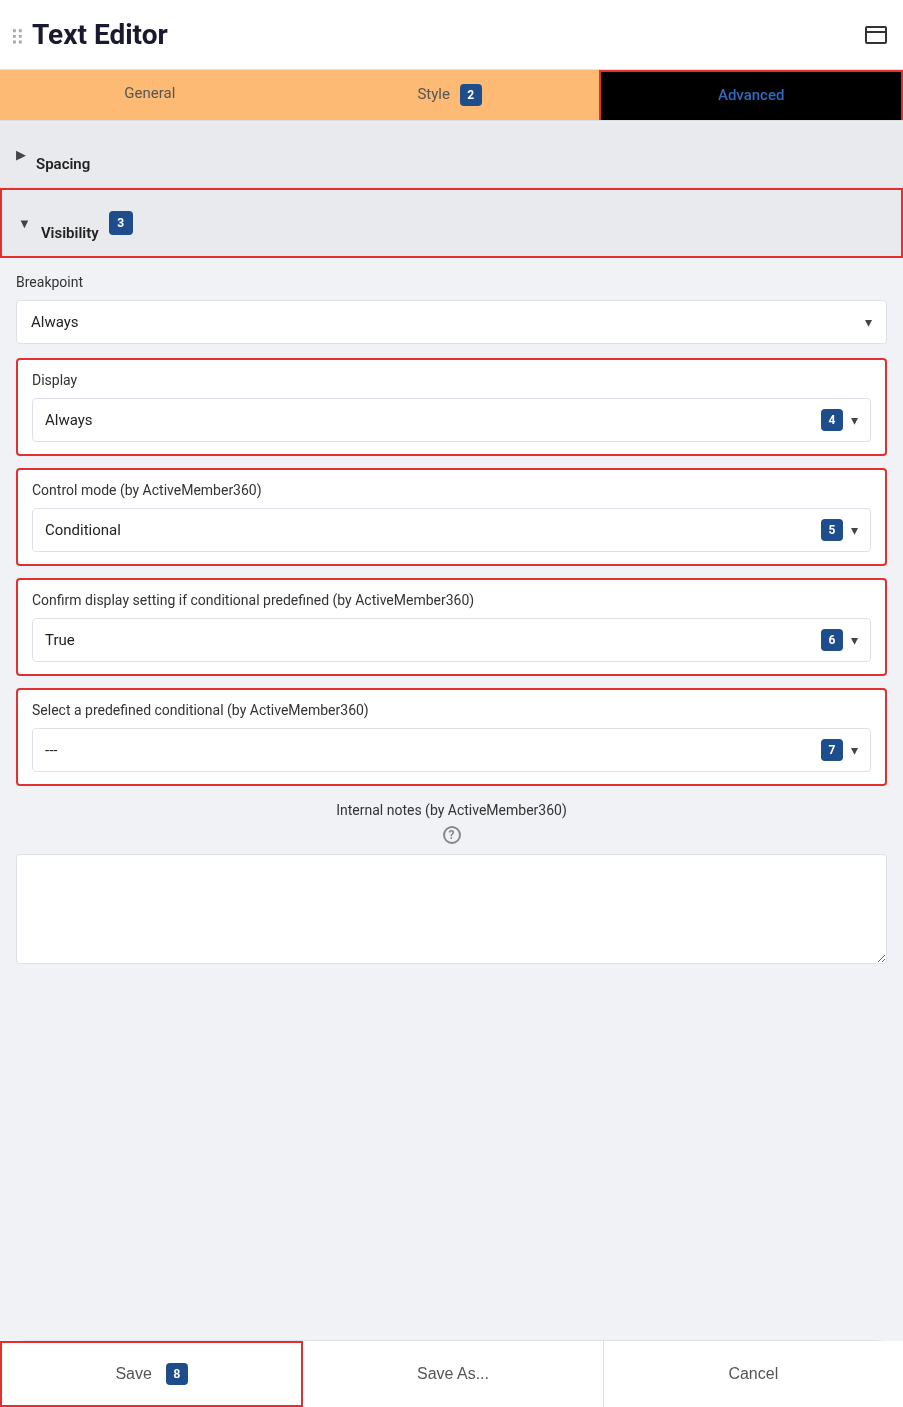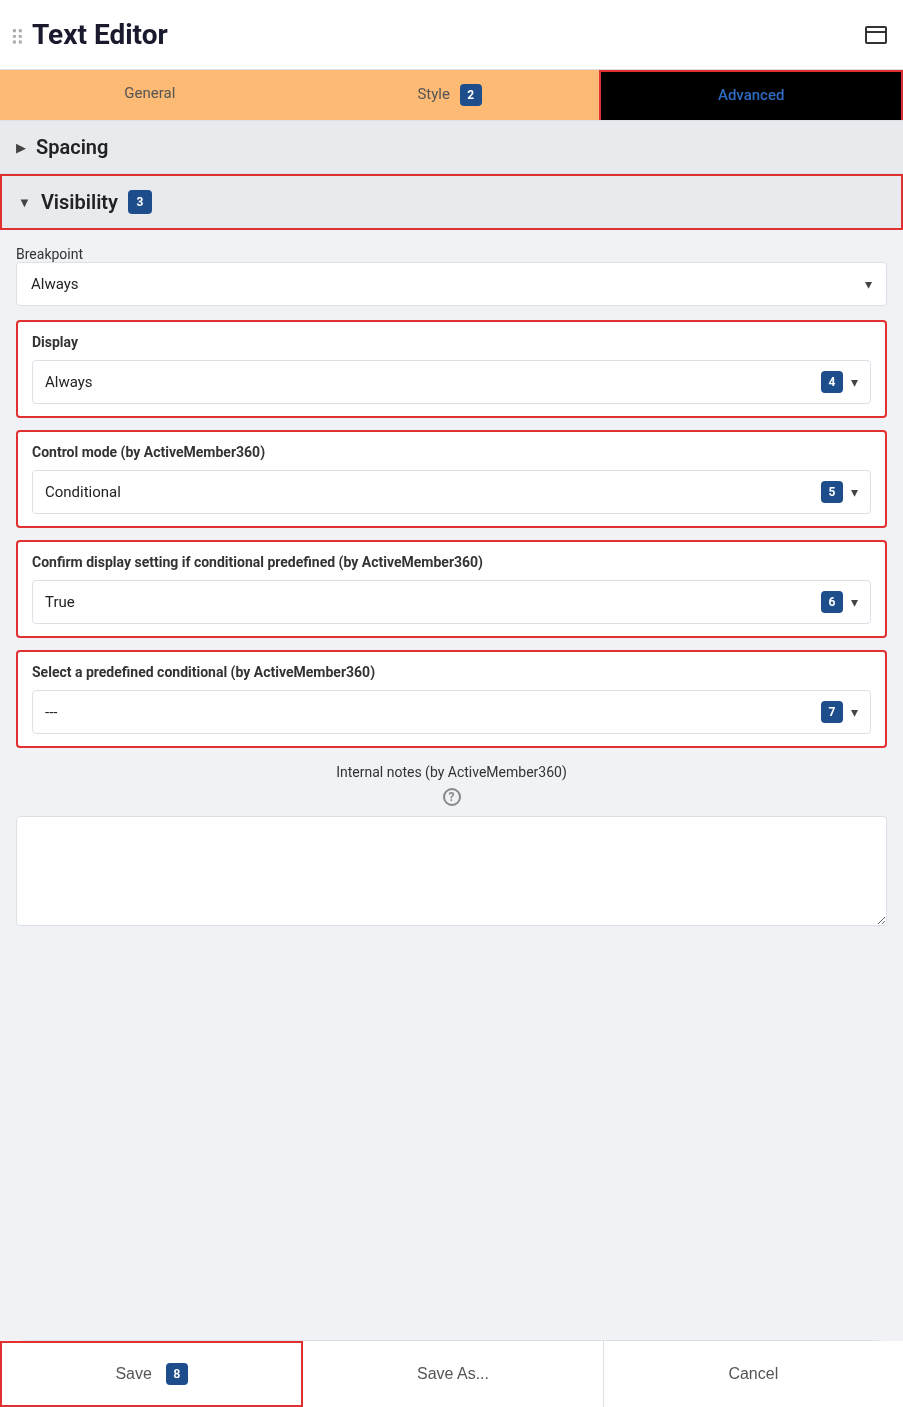--- a/index.html
+++ b/index.html
@@ -113,23 +113,24 @@
       background: #e8eaed;
       cursor: pointer;
       border-bottom: 1px solid #dde1e7;
     }
     .section-header .chevron {
       font-size: 13px;
       margin-right: 10px;
       color: #444;
     }
     .section-title {
-      font-size: 20px;
+      font-size: 15px;
       font-weight: 600;
       color: #222;
+      margin-top: 20px;
     }
     .section-badge {
       display: inline-flex;
       align-items: center;
       justify-content: center;
       background: #1e4d8c;
       color: #fff;
       border-radius: 4px;
       font-size: 12px;
       font-weight: 700;
@@ -154,21 +155,21 @@
       padding: 12px 14px;
       margin-bottom: 12px;
     }
     .field-group-outline {
       border: 2px solid #e03030;
     }
     .field-label {
       font-size: 14px;
       color: #333;
       margin-bottom: 10px;
-      font-weight: 700;
+      font-weight: 400;
     }
     .field-select {
       display: flex;
       align-items: center;
       justify-content: space-between;
       background: #fff;
       border: 1px solid #dde1e7;
       border-radius: 4px;
       padding: 10px 12px;
       cursor: pointer;
@@ -188,20 +189,21 @@
     }
 
     
     .breakpoint-section {
       background: #f0f2f5;
       padding: 16px 16px;
     }
     .breakpoint-label {
       font-size: 14px;
       color: #333;
+      margin-bottom: 10px;
     }
     .breakpoint-select {
       background: #fff;
       border: 1px solid #dde1e7;
       border-radius: 4px;
       padding: 12px 14px;
       display: flex;
       justify-content: space-between;
       align-items: center;
       cursor: pointer;

